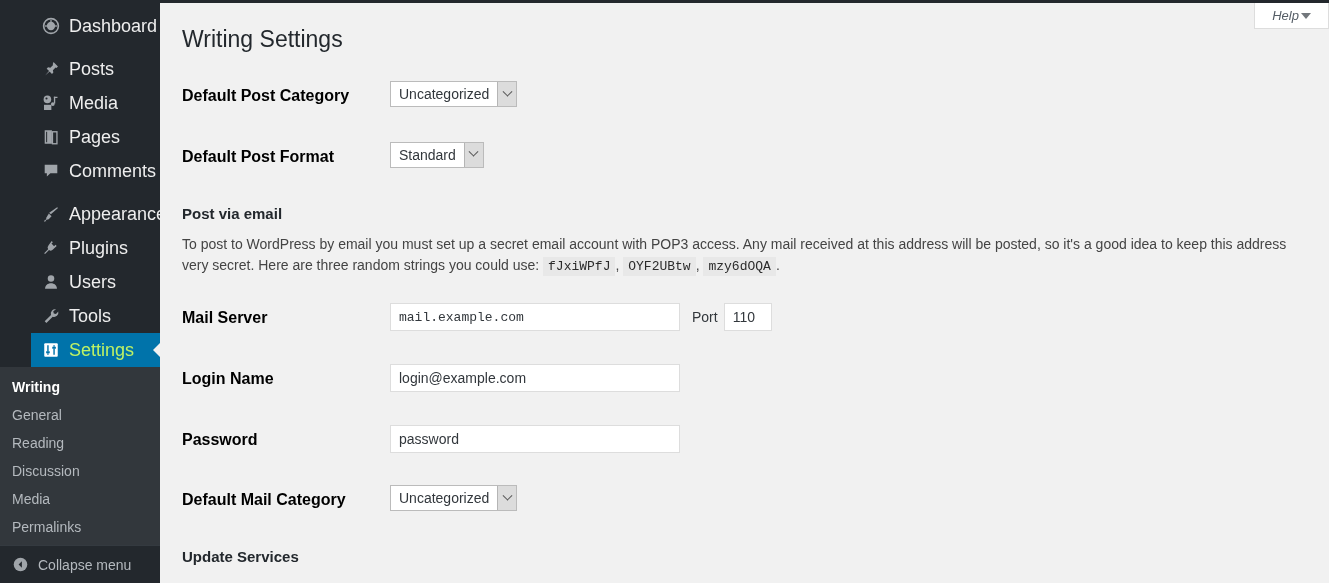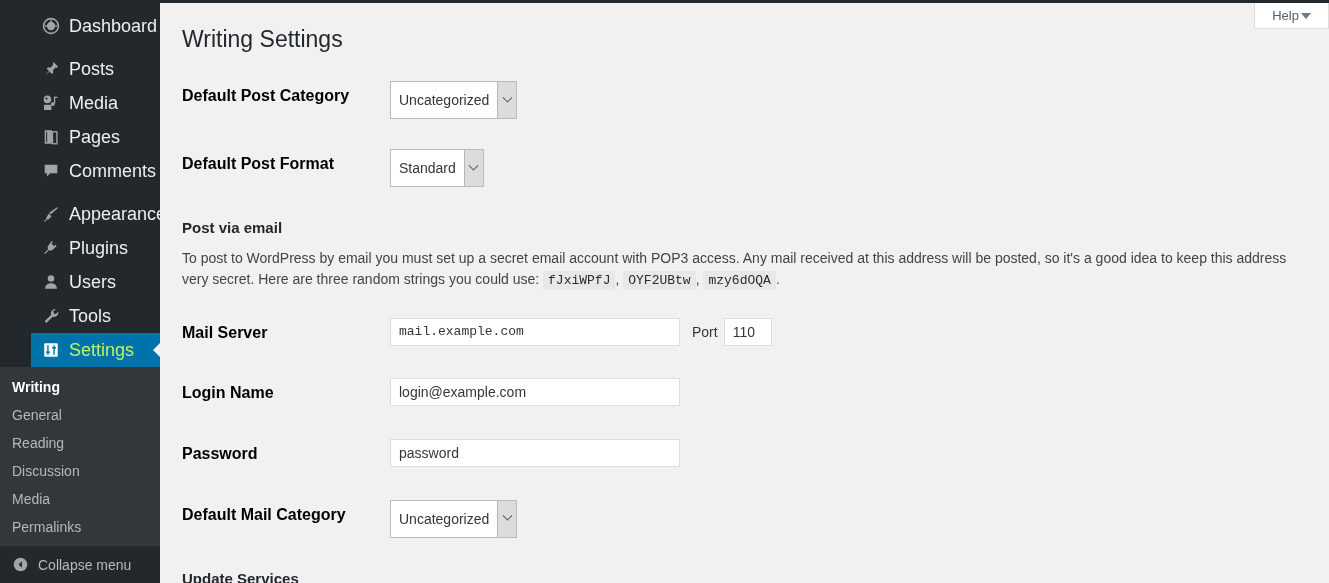--- a/index.html
+++ b/index.html
@@ -104,20 +104,21 @@
     position: absolute; top: 0; right: 0;
     width: 75px; height: 26px;
     background: #fff;
     border: 1px solid #ddd;
     border-top: none;
     display: flex; align-items: center; justify-content: center;
     gap: 2px;
     font-size: 13px;
     color: #555d66;
     cursor: pointer;
+    font-style: italic;
   }
   .help-caret {
     width: 0; height: 0;
     border-left: 5px solid transparent;
     border-right: 5px solid transparent;
     border-top: 6px solid #72777c;
   }
 
   .page-title {
     margin: 0;
@@ -141,21 +142,21 @@
   }
   .form-row .td {
     padding: 15px 10px;
     display: flex; align-items: center;
   }
 
   
   .wp-select {
     display: inline-flex;
     align-items: stretch;
-    height: 38px;
+    height: 26px;
     border: 1px solid #bbb;
     background: #fff;
     font-size: 14px;
     color: #32373c;
     cursor: pointer;
   }
   .wp-select .sel-text {
     padding: 0 8px;
     display: flex; align-items: center;
     white-space: nowrap;

